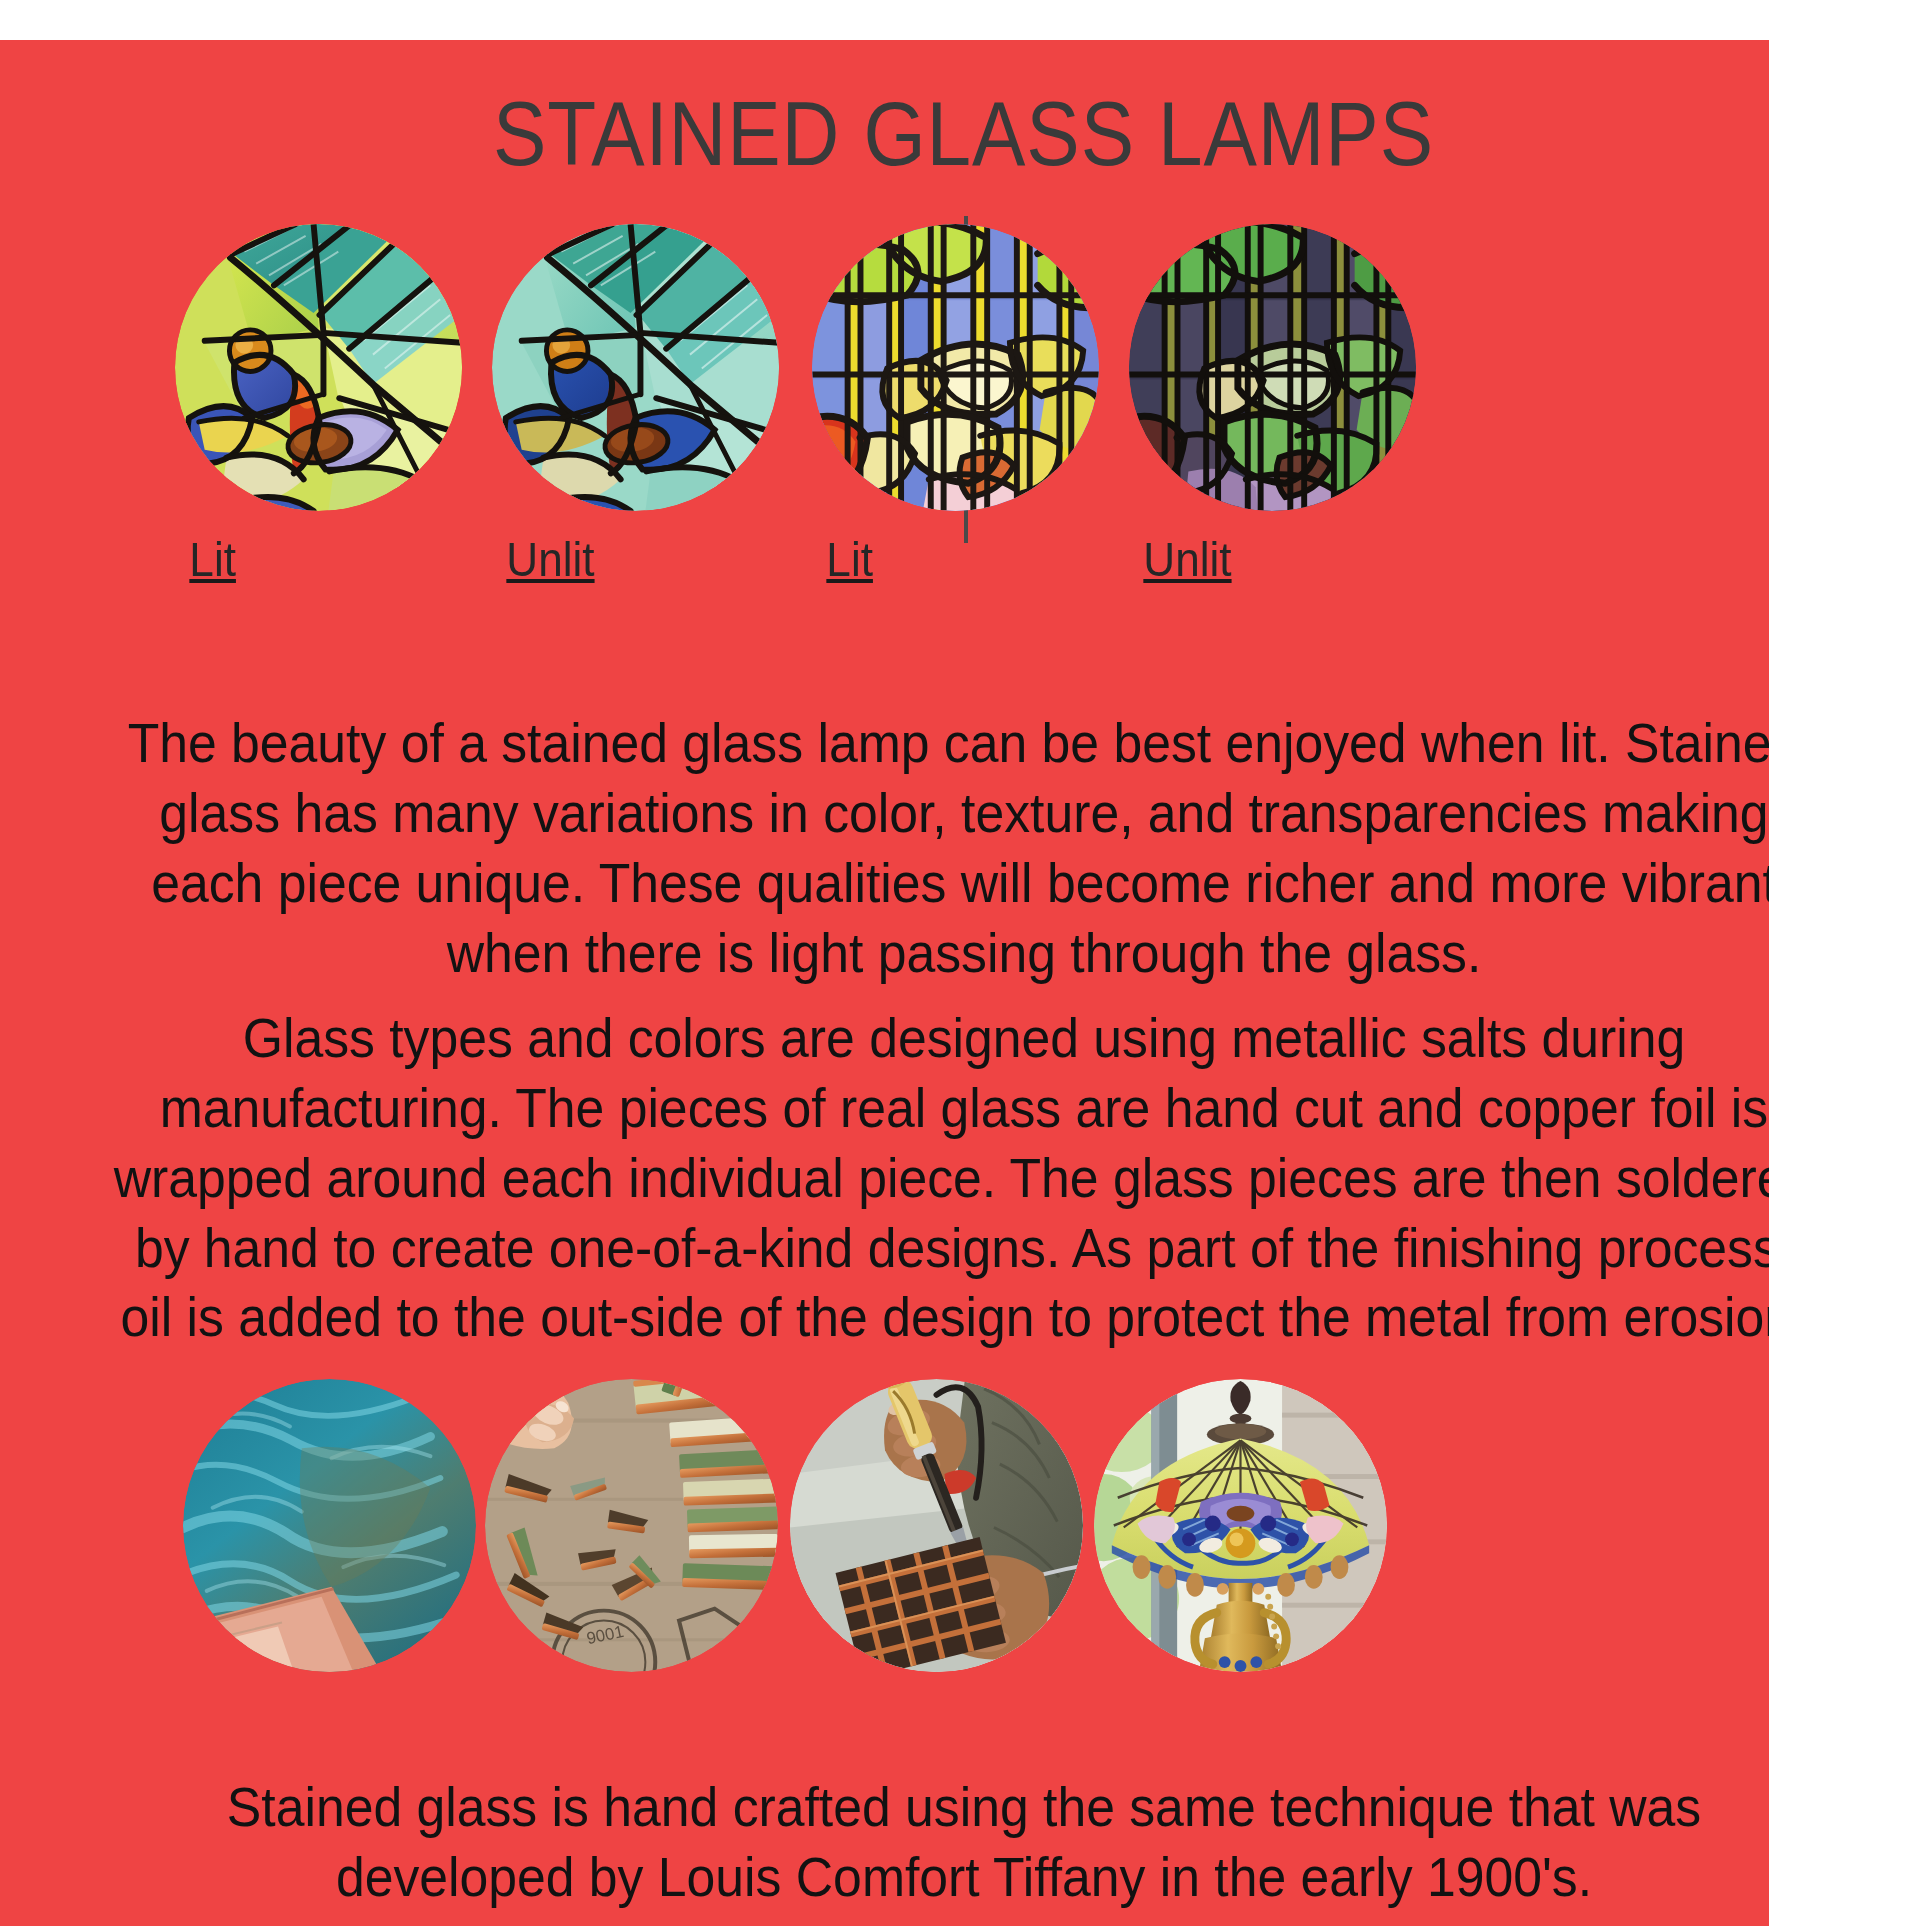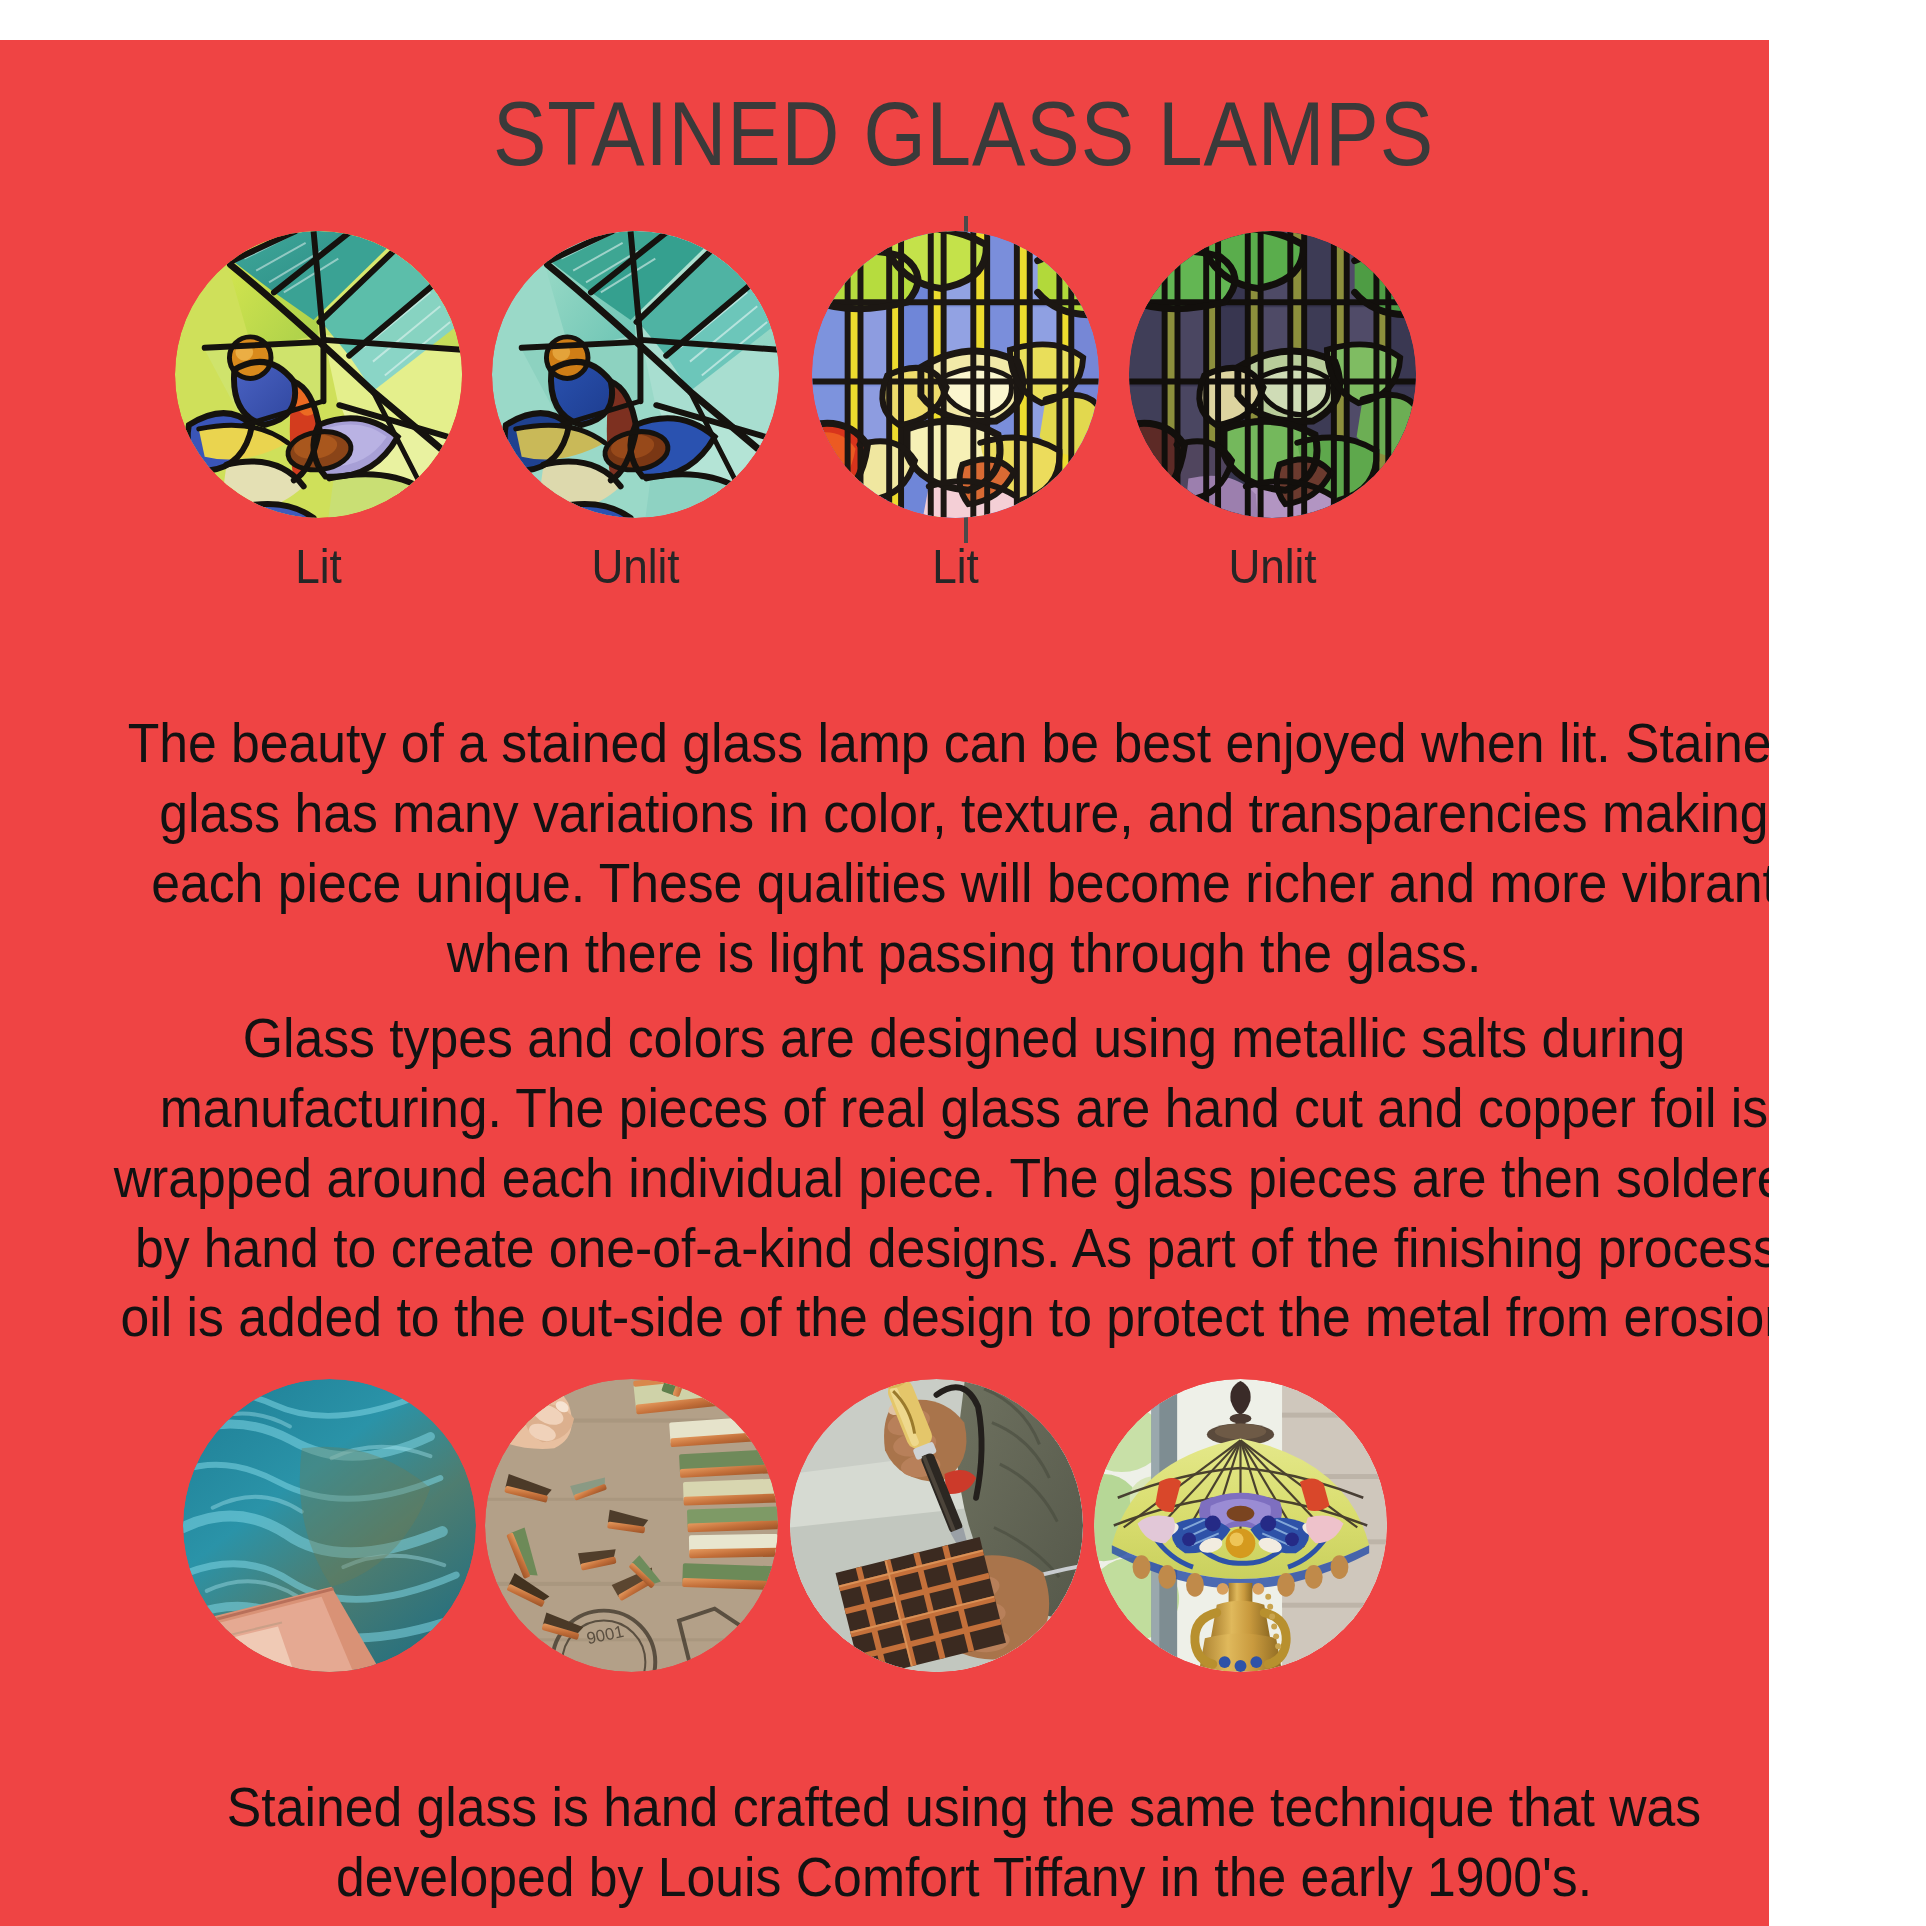--- a/index.html
+++ b/index.html
@@ -22,21 +22,21 @@
     transform:scaleX(0.88);
     transform-origin:center top;
     line-height:1.15;
   }
 
   
   .compare-strip {
     position:absolute; top:184px; left:0; width:1927px; height:416px;
   }
   .cell {
-    position:absolute; top:7px; width:287px; text-align:center;
+    position:absolute; top:0; width:287px; text-decoration:underline;
   }
   .cell.c0 { left:175px; }
   .cell.c1 { left:492px; }
   .cell.c2 { left:812px; }
   .cell.c3 { left:1129px; }
 
   .disc {
     width:287px; height:287px; border-radius:50%;
     overflow:hidden; position:relative; display:block;
   }

